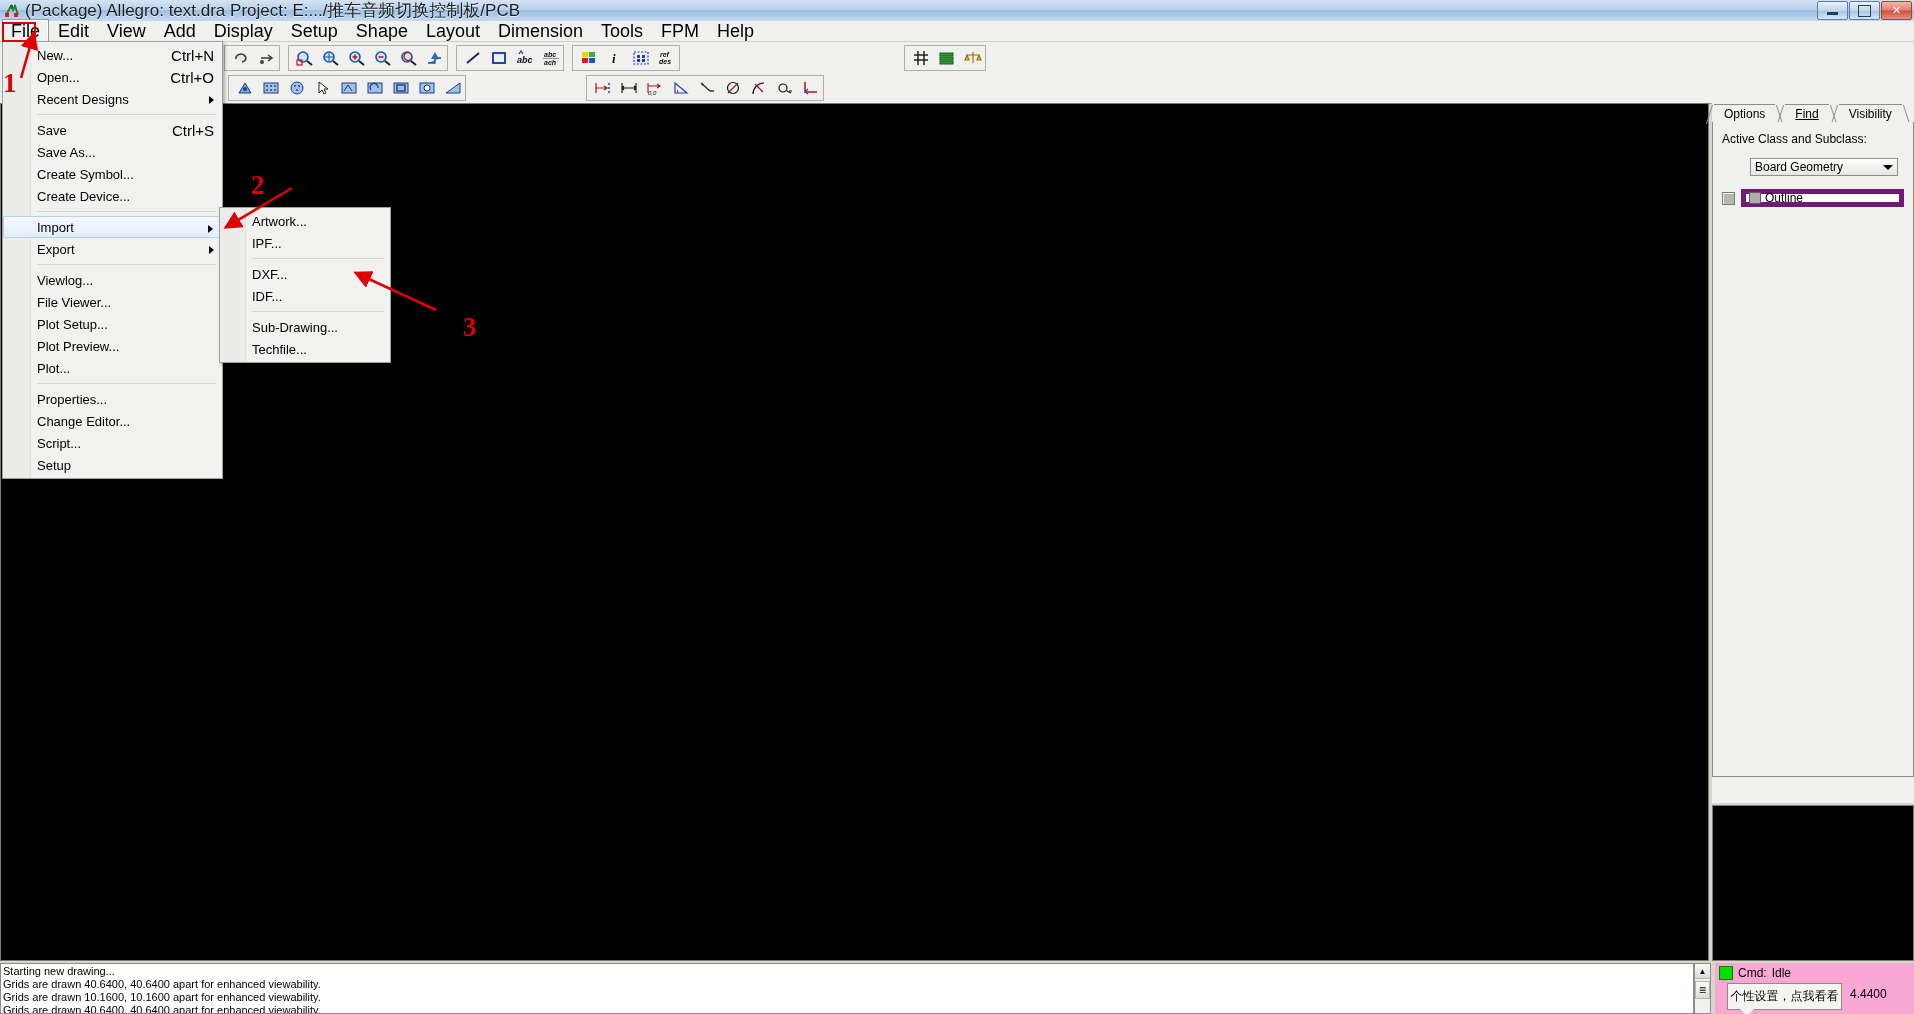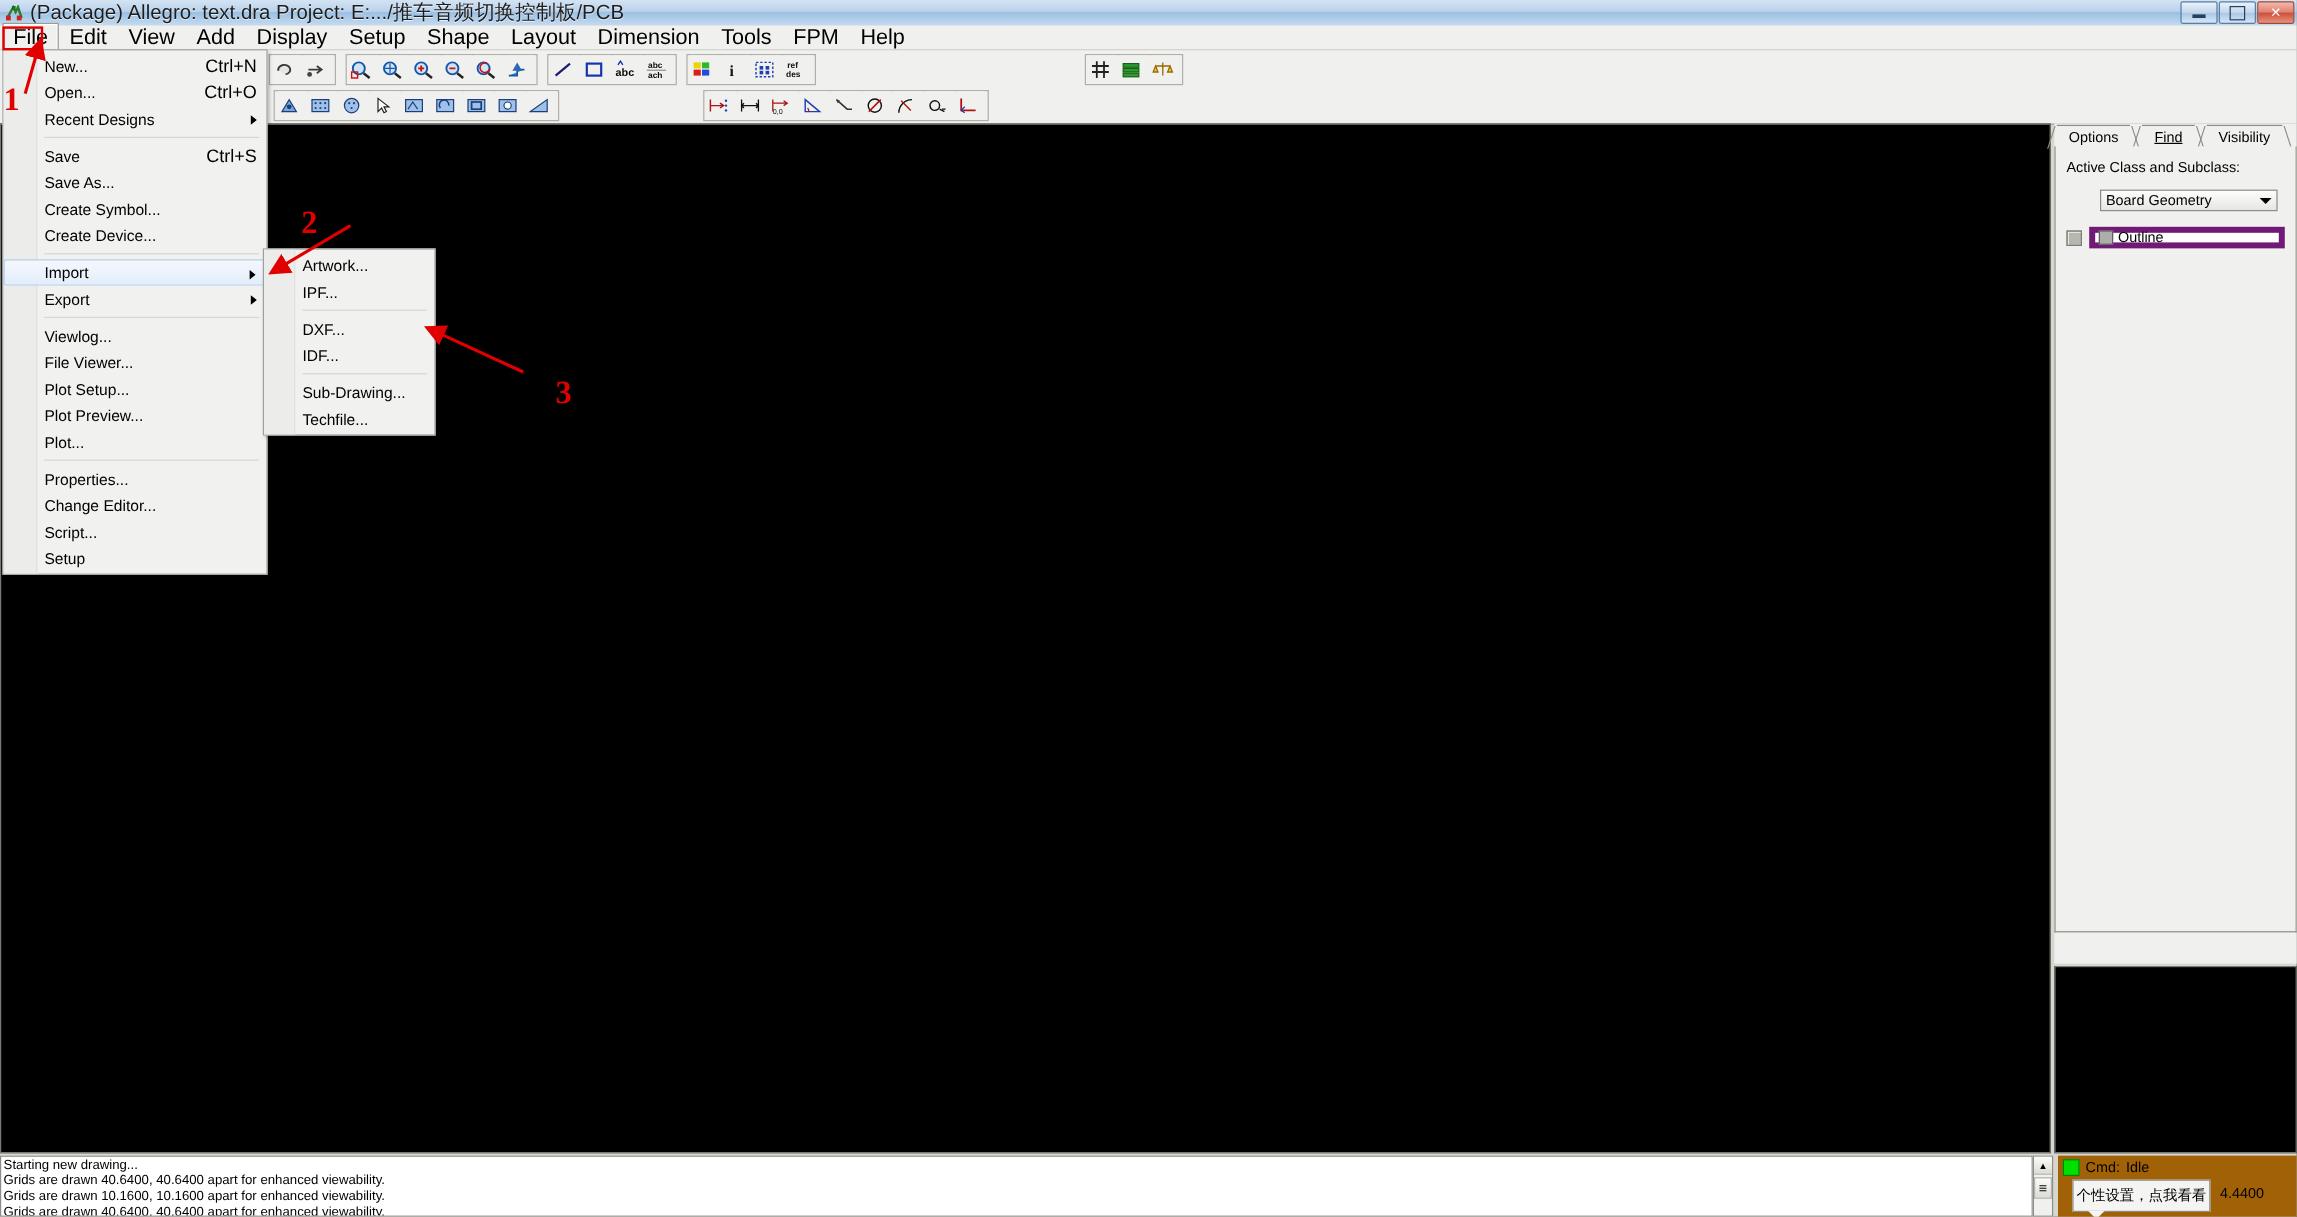--- a/index.html
+++ b/index.html
@@ -57,22 +57,22 @@
     position:absolute;left:0;top:42px;width:1914px;height:61px;
     background:#f0f0ef;border-bottom:1px solid #9c9c95;
   }
   .tbrow{position:absolute;left:0;height:30px;display:flex;align-items:center;}
   .tbrow.r1{top:1px;}
   .tbrow.r2{top:31px;}
   .tgroup{display:flex;align-items:center;border:1px solid #b0b0a8;background:#f0f0ef;
           height:26px;box-sizing:border-box;margin-right:8px;padding:0 1px;}
   .tbtn{
     width:24px;height:24px;margin:0 1px;border:1px solid transparent;
-    display:flex;align-items:center;justify-content:flex-start;
-    background:#f0f0ef;box-sizing:border-box;position:relative;
+    display:flex;align-items:center;justify-content:flex-end;
+    background:#f0f0ef;box-sizing:border-box;position:relative;font-style:italic;
   }
 
   
   .canvas{
     position:absolute;left:0;top:103px;width:1709px;height:858px;
     background:#000;border:1px solid #7a7a72;box-sizing:border-box;
   }
 
   
   .rightpanel{
@@ -129,21 +129,21 @@
     position:absolute;left:1694px;top:963px;width:17px;height:51px;background:#f0f0ef;
     border:1px solid #8d8d86;box-sizing:border-box;
   }
   .sc-arrow{width:15px;height:14px;display:flex;align-items:center;justify-content:center;
     background:linear-gradient(to bottom,#fbfbfb,#dcdcd6);border-bottom:1px solid #b5b5ae;font-size:8px;}
   .sc-thumb{width:15px;height:18px;background:linear-gradient(to bottom,#fbfbfb,#dcdcd6);
     border:1px solid #b5b5ae;box-sizing:border-box;margin-top:2px;display:flex;align-items:center;justify-content:center;}
 
   .statusright{
     position:absolute;left:1715px;top:963px;width:199px;height:51px;
-    background:#a16207;font-size:12px;color:#000;box-sizing:border-box;padding:3px 4px;
+    background:#f9a8d4;font-size:12px;color:#000;box-sizing:border-box;padding:3px 4px;
   }
   .cmd-line{display:flex;align-items:center;gap:5px;}
   .green-led{width:12px;height:12px;background:#00e000;border:1px solid #0b7b0b;}
   .tooltip{
     position:absolute;left:12px;top:20px;width:113px;height:25px;
     background:#f4f4f2;border:1px solid #8d8d86;
     display:flex;align-items:center;justify-content:center;
     font-size:12px;color:#000;font-family:"DejaVu Sans",sans-serif;
     z-index:6;
   }
@@ -173,21 +173,21 @@
     border-top:4px solid transparent;border-bottom:4px solid transparent;border-left:5px solid #000;
   }
   .dd-item.hl{
     background:linear-gradient(to bottom,#f4f8fd,#e3eefb);
     border:1px solid #b3d2ef;border-radius:2px;padding-left:33px;
   }
   .dd-sep{height:1px;background:#d6d6d2;margin:4px 6px 4px 34px;z-index:2;position:relative;}
 
   
   .submenu{
-    position:absolute;left:219px;top:207px;width:144px;
+    position:absolute;left:219px;top:207px;width:172px;
     background:#f1f1ef;border:1px solid #a0a0a0;
     box-shadow:2px 2px 3px rgba(0,0,0,.28);
     padding:2px 0;z-index:21;box-sizing:border-box;
   }
   .submenu .dd-gutter{width:25px;}
   .submenu .dd-item{padding-left:32px;}
   .submenu .dd-sep{margin-left:32px;}
 
   
   .anno{position:absolute;z-index:40;pointer-events:none;}

